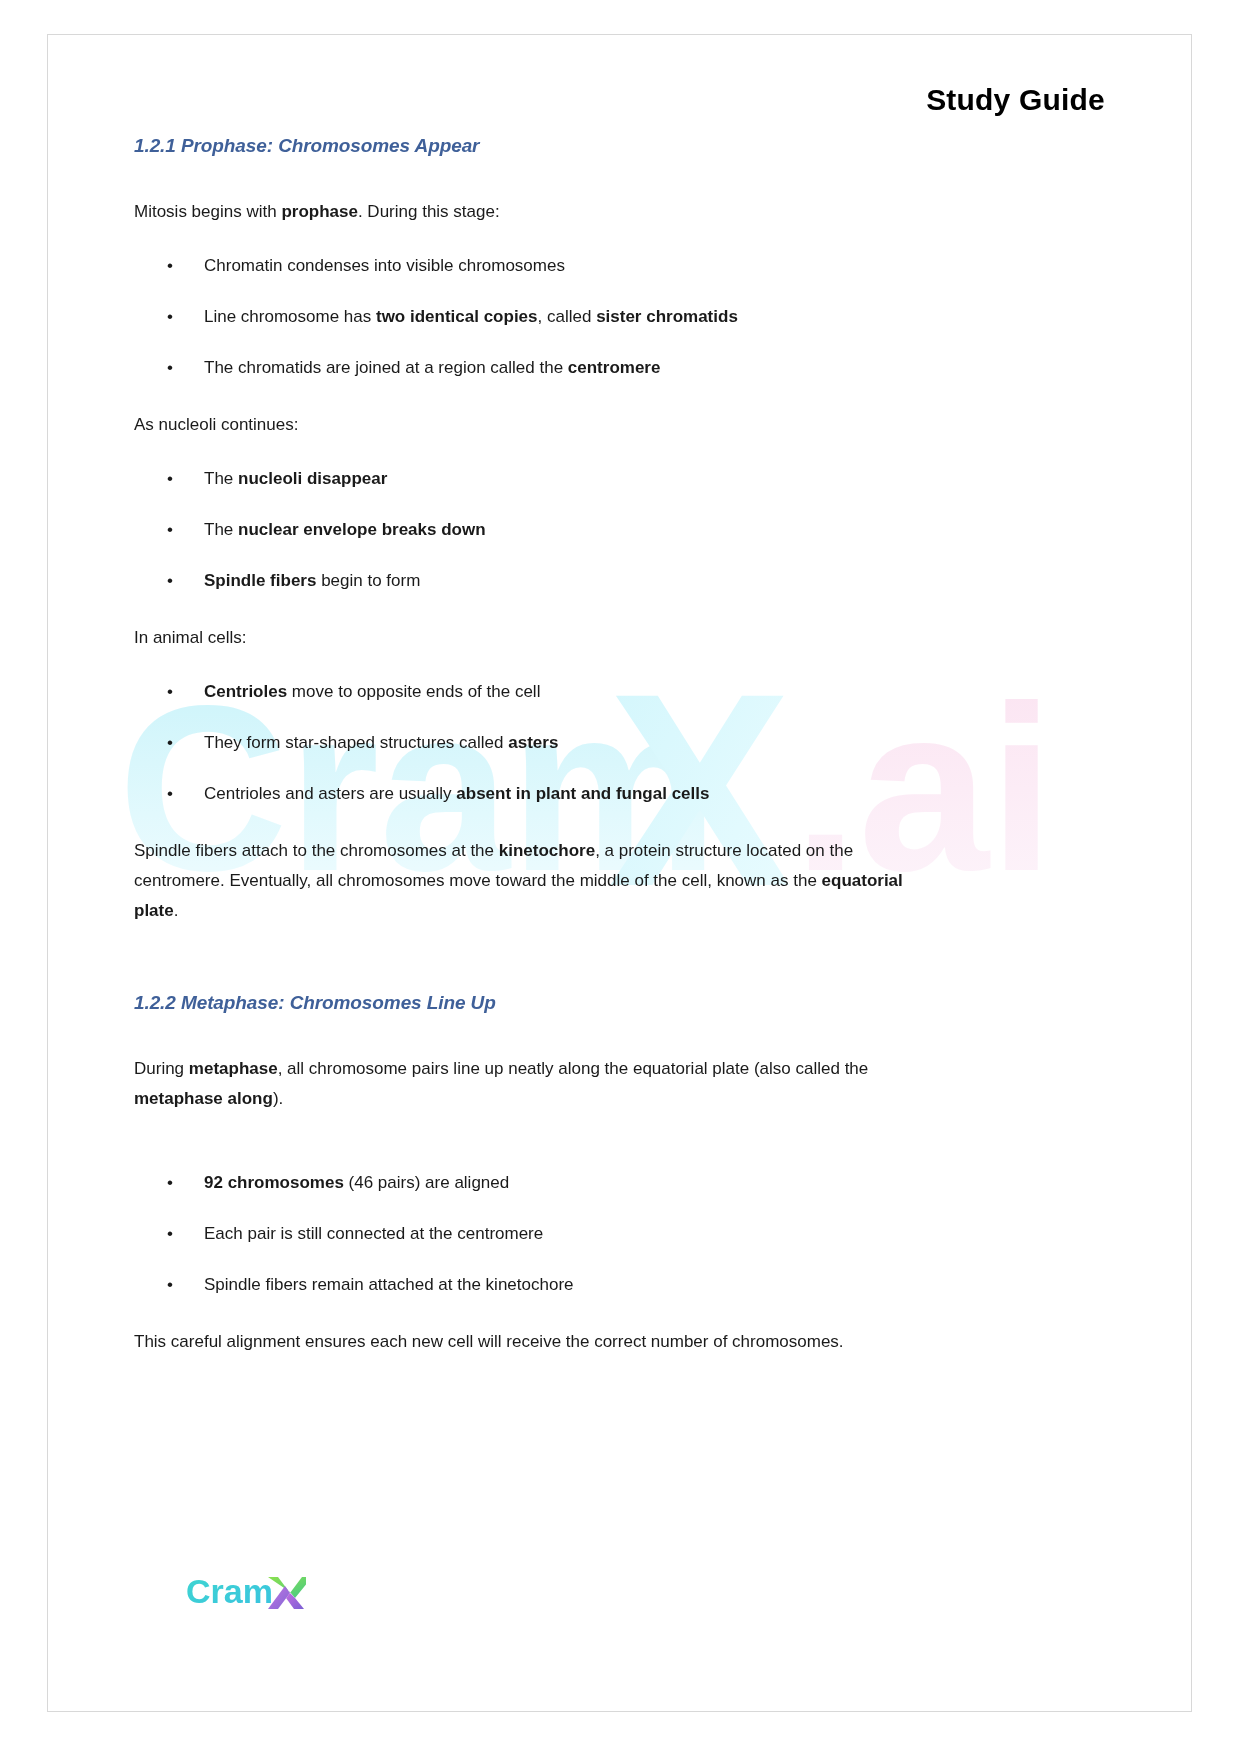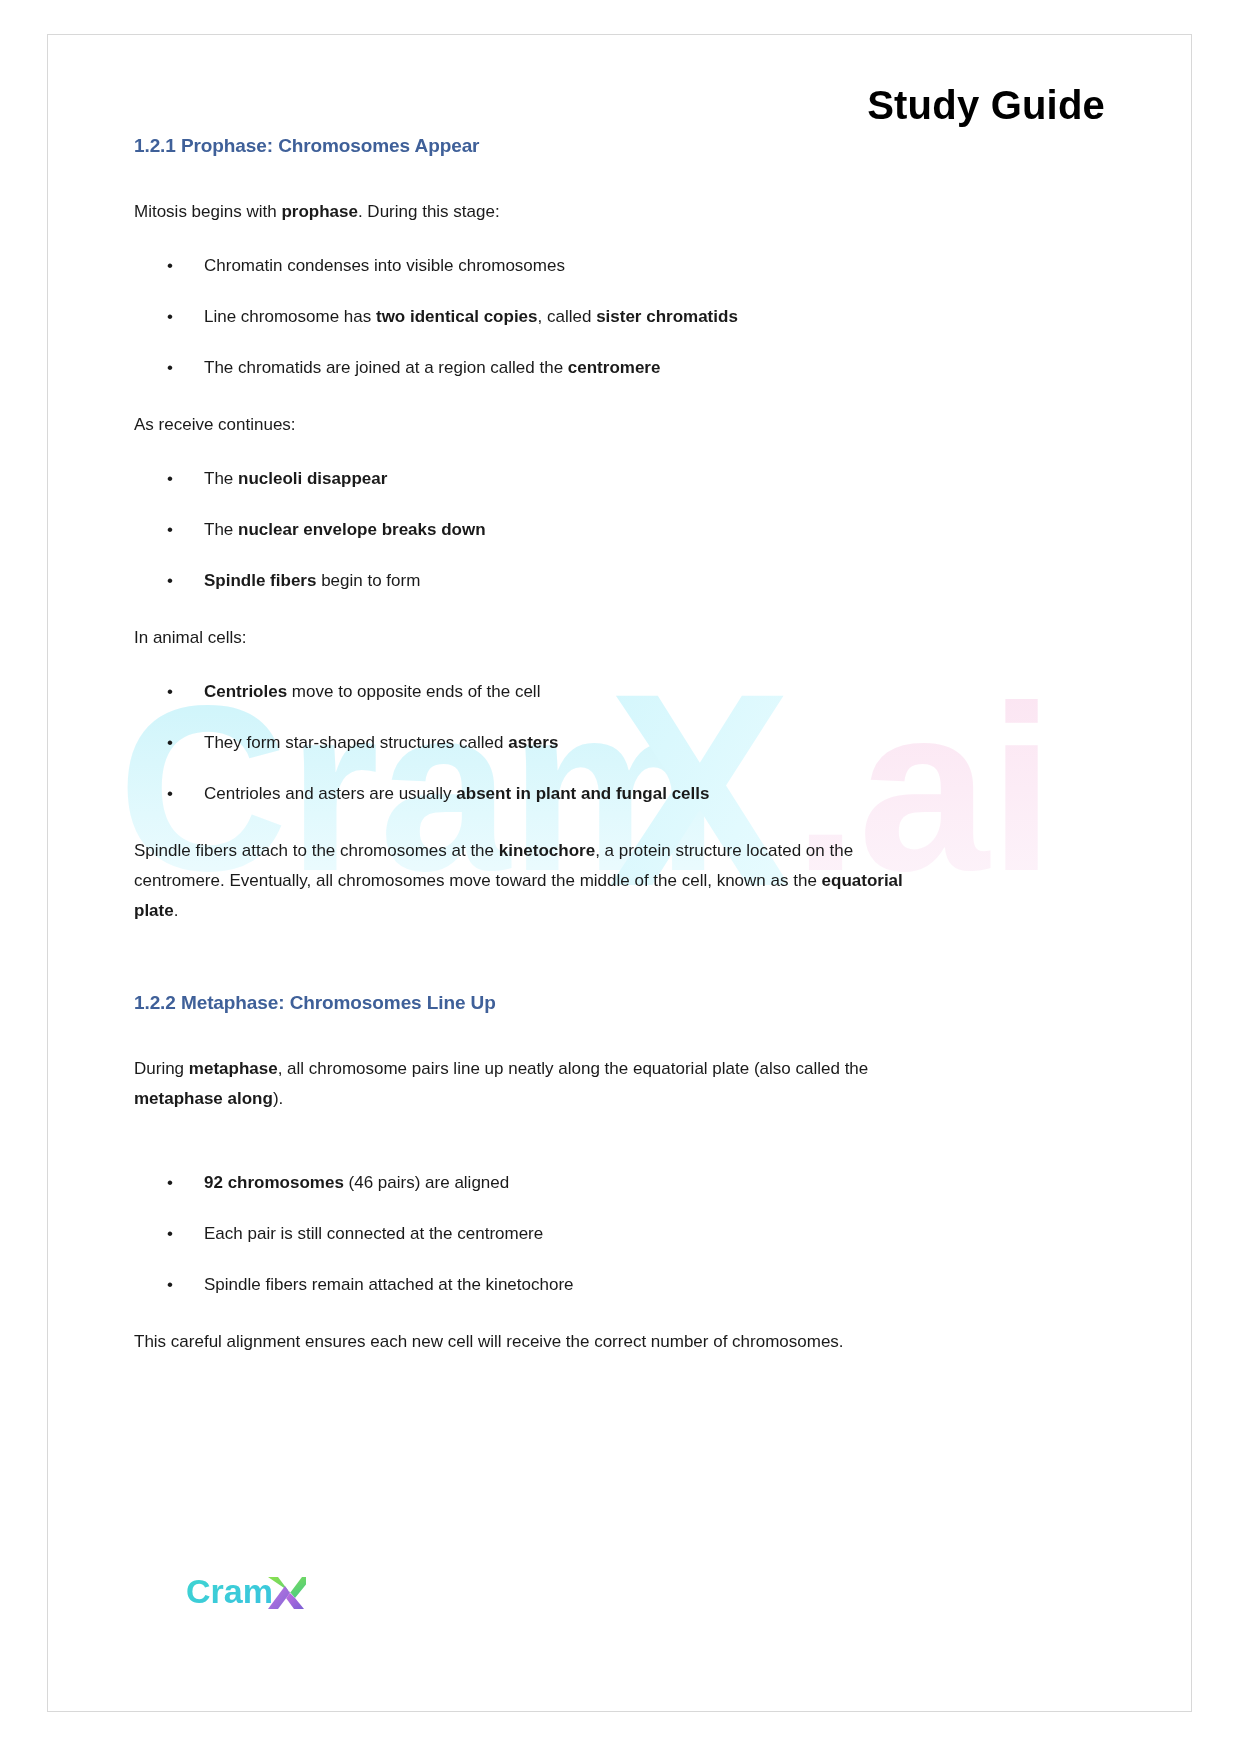--- a/index.html
+++ b/index.html
@@ -36,39 +36,40 @@
     pointer-events: none;
     z-index: 0;
   }
   .watermark svg { display: block; }
 
   
   .doc-title {
     position: absolute;
     right: 86px;
     top: 48px;
-    font-size: 40px;
+    font-size: 30px;
     font-weight: bold;
     color: #000000;
     letter-spacing: 0.2px;
     z-index: 3;
   }
 
   
   .flow {
     position: absolute;
     left: 86px;
     top: 100px;
     width: 800px;
     z-index: 2;
   }
 
   h2.section-heading {
     font-size: 19px;
     font-weight: bold;
+    font-style: italic;
     color: #3f6099;
     margin: 0;
     padding: 0;
     letter-spacing: -0.1px;
   }
   .sp-after-heading { height: 40px; }
   .sp-para { height: 30px; }
   .sp-bullet { height: 27px; }
   .sp-section-gap { height: 66px; }
 
@@ -149,21 +150,21 @@
       <h2 class="section-heading">1.2.1 Prophase: Chromosomes Appear</h2>
       <div class="sp-after-heading"></div>
       <p class="para"><span>Mitosis begins with </span><b>prophase</b><span>. During this stage:</span></p>
       <div class="sp-bullet"></div>
       <ul class="bullets">
         <li><span class="dot">•</span><span>Chromatin condenses into visible chromosomes</span></li>
         <li><span class="dot">•</span><span>Line chromosome has </span><b>two identical copies</b><span>, called </span><b>sister chromatids</b></li>
         <li><span class="dot">•</span><span>The chromatids are joined at a region called the </span><b>centromere</b></li>
       </ul>
       <div class="sp-para"></div>
-      <p class="para"><span>As receive continues:</span></p>
+      <p class="para"><span>As nucleoli continues:</span></p>
       <div class="sp-bullet"></div>
       <ul class="bullets">
         <li><span class="dot">•</span><span>The </span><b>nucleoli disappear</b></li>
         <li><span class="dot">•</span><span>The </span><b>nuclear envelope breaks down</b></li>
         <li><span class="dot">•</span><b>Spindle fibers</b><span> begin to form</span></li>
       </ul>
       <div class="sp-para"></div>
       <p class="para"><span>In animal cells:</span></p>
       <div class="sp-bullet"></div>
       <ul class="bullets">

